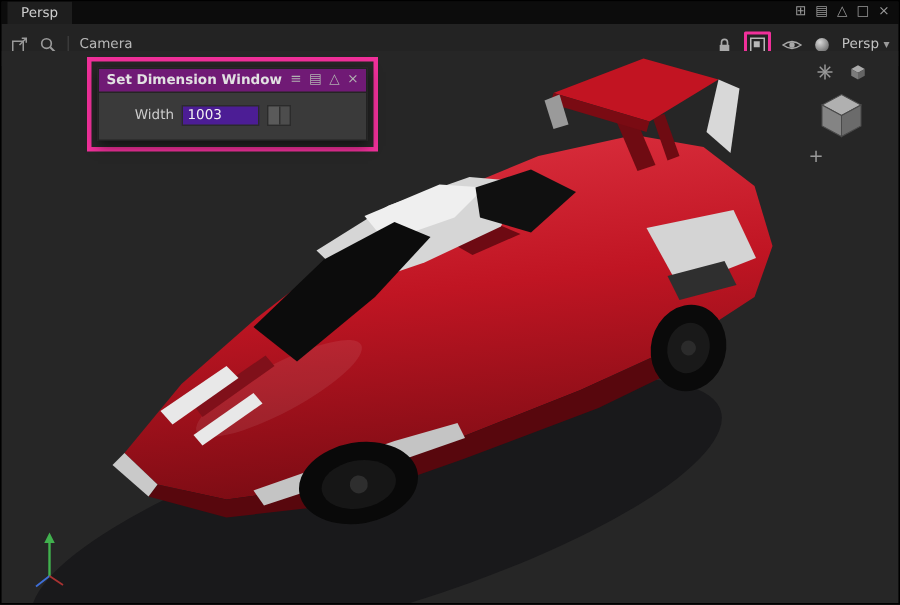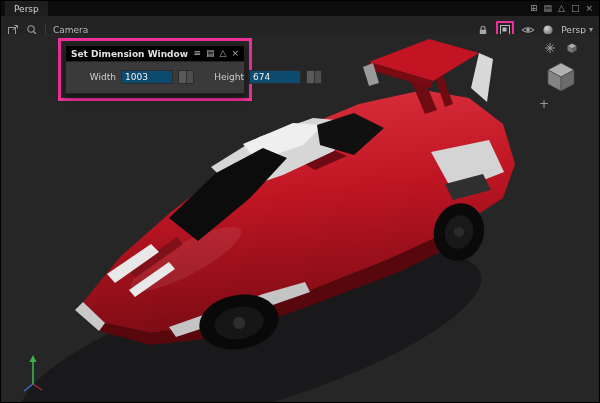--- a/index.html
+++ b/index.html
@@ -33,28 +33,28 @@
   .nav-cluster{ position:absolute; right:12px; top:8px; width:52px; display:flex; flex-direction:column; align-items:center; gap:4px; }
   .nav-row{ display:flex; gap:10px; align-items:center; }
   .plus{ font-size:12px; color:#9a9a9a; line-height:1; align-self:flex-start; margin-left:4px; }
 
   
   .axis-gizmo{ position:absolute; left:12px; bottom:4px; }
 
   
   .annotation-panel{ position:absolute; left:57px; top:4px; border:3px solid var(--magenta); padding:4px; }
   .panel{ width:180px; background:#3a3a3a; box-shadow:0 3px 8px rgba(0,0,0,.55); border:1px solid #222; }
-  .panel-header{ height:16px; background:#000000; border-bottom:1px solid #242424; display:flex; align-items:center; padding:0 5px; }
+  .panel-header{ height:16px; background:#701a75; border-bottom:1px solid #242424; display:flex; align-items:center; padding:0 5px; }
   .panel-title{ flex:1; font-size:9px; font-weight:bold; color:#e2e2e2; }
   .panel-header-icons{ display:flex; gap:5px; }
   .ph-ico{ font-size:9px; color:#b2b2b2; line-height:1; }
-  .panel-body{ padding:8px 10px 9px 6px; display:flex; flex-direction:row; gap:6px; }
+  .panel-body{ padding:8px 10px 9px 6px; display:flex; flex-direction:column; gap:6px; }
   .field-row{ display:flex; align-items:center; gap:5px; }
   .field-label{ width:44px; text-align:right; font-size:9px; color:#cccccc; }
-  .field-input{ width:52px; height:14px; background:#0c4a6e; border:1px solid #2b2b2b; color:#f2f2f2; font-size:9px; padding:0 3px; font-family:"DejaVu Sans","Liberation Sans",sans-serif; }
+  .field-input{ width:52px; height:14px; background:#4c1d95; border:1px solid #2b2b2b; color:#f2f2f2; font-size:9px; padding:0 3px; font-family:"DejaVu Sans","Liberation Sans",sans-serif; }
   .mini-slider{ width:16px; height:14px; display:flex; border:1px solid #2b2b2b; }
   .mini-slider span{ flex:1; background:#5a5a5a; }
   .mini-slider span + span{ background:#4d4d4d; border-left:1px solid #303030; }
 </style>
 </head>
 <body>
 
 <div class="window">
 
   <div class="titlebar">
@@ -231,26 +231,18 @@
         </div>
         <div class="panel-body">
           <div class="field-row">
             <span class="field-label">Width</span>
             <input class="field-input" type="text" value="1003" style="">
             <span class="mini-slider">
                 <span></span>
                 <span></span>
               </span>
           </div>
-          <div class="field-row">
-            <span class="field-label">Height</span>
-            <input class="field-input" type="text" value="674" style="">
-            <span class="mini-slider">
-                <span></span>
-                <span></span>
-              </span>
-          </div>
         </div>
       </div>
     </div>
 
   </div>
 </div>
 
 </body></html>

